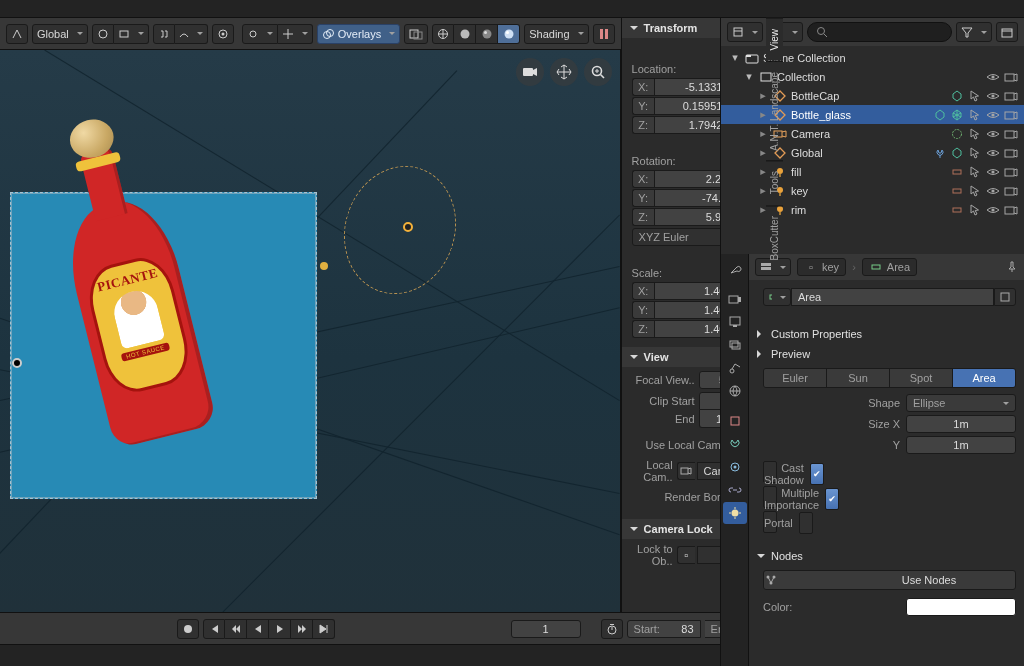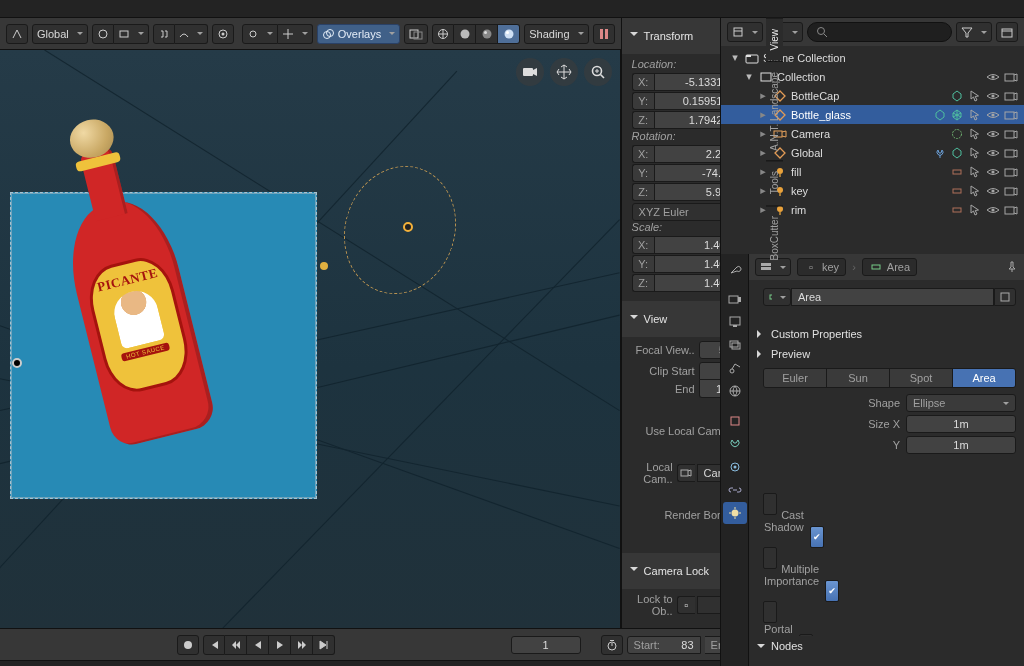--- a/index.html
+++ b/index.html
@@ -95,36 +95,36 @@
   .bottle .label{position:absolute;left:10px;top:60px;width:85px;height:130px;background:#efc23b;border-radius:30px/40px;border:3px solid #a5130e;display:flex;flex-direction:column;align-items:center;padding:8px 4px 4px;}
   .bottle .brand{font-family:Georgia,serif;font-weight:bold;color:#a5130e;font-size:13px;letter-spacing:.5px;}
   .bottle .person{width:44px;height:54px;background:radial-gradient(circle at 50% 20%,#e9b884 0 26%,transparent 27%),#fff;border-radius:22px 22px 6px 6px;margin-top:4px;position:relative;}
   .bottle .person::before{content:"";position:absolute;left:6px;top:26px;width:32px;height:26px;background:#fff;border-radius:6px;}
   .bottle .banner{margin-top:4px;background:#a5130e;color:#efc23b;font-size:6px;padding:1px 5px;border-radius:3px;letter-spacing:.5px;}
   .bottle .ring{position:absolute;left:30px;top:-48px;width:45px;height:10px;background:#efc23b;border-radius:4px;}
 
   
   .npanel{background:var(--bg2);border-left:1px solid var(--border);overflow-y:auto;}
   .npanel::-webkit-scrollbar{width:0;}
-  .subp-hdr{background:var(--bg-hdr);padding:12px 8px;display:flex;gap:6px;color:#e4e4e4;font-size:11px;}
+  .subp-hdr{background:var(--bg-hdr);padding:4px 8px;display:flex;align-items:center;gap:6px;color:#e4e4e4;font-size:11px;font-weight:bold;}
   .subp-hdr::before{content:"";border:4px solid transparent;border-top-color:var(--txt);transform:translateY(2px);}
   .pblock{padding:4px 6px 8px 10px;}
-  .lbl{color:var(--txt-dim);margin:0 0 3px 0;font-style:italic;}
+  .lbl{color:var(--txt-dim);margin:21px 0 3px 0;}
   .fieldrow{display:grid;grid-template-columns:22px 1fr 18px;gap:0;margin-bottom:1px;}
   .axis{background:var(--bg4);border:1px solid #1a1a1a;border-right:none;border-radius:3px 0 0 3px;display:flex;align-items:center;justify-content:center;color:var(--txt-dim);}
   .numfield{background:var(--bg5);border:1px solid #1a1a1a;height:18px;display:flex;align-items:center;justify-content:flex-end;padding:0 6px;color:#dcdcdc;font-variant-numeric:tabular-nums;}
   .numfield.mid{border-radius:0;}
   .lockbtn{background:var(--bg4);border:1px solid #1a1a1a;border-left:none;border-radius:0 3px 3px 0;display:flex;align-items:center;justify-content:center;color:#888;}
   .select{background:var(--bg3);border:1px solid #1a1a1a;border-radius:3px;height:18px;display:flex;align-items:center;padding:0 6px;justify-content:space-between;color:var(--txt-dim);}
   .select::after{content:"";border:3px solid transparent;border-top-color:var(--txt-dim);margin-top:3px;}
   .labfield{display:grid;grid-template-columns:1fr 58px;gap:4px;align-items:center;margin-bottom:3px;}
   .labfield.t3{grid-template-columns:1fr 58px 18px;}
   .labfield .ll{color:var(--txt-dim);text-align:right;}
   .chkrow{display:flex;align-items:center;justify-content:flex-end;gap:6px;margin-bottom:3px;color:var(--txt-dim);}
-  .chk{width:14px;height:22px;border-radius:2px;border:1px solid #1a1a1a;background:var(--bg3);margin-top:32px;}
+  .chk{width:14px;height:22px;border-radius:2px;border:1px solid #1a1a1a;background:var(--bg3);}
   .chk.checked{background:linear-gradient(#6a95d1,#4772b3);position:relative;}
   .chk.checked::after{content:"✔";position:absolute;inset:0;display:flex;align-items:center;justify-content:center;color:#fff;font-size:9px;}
   .idfield{display:flex;align-items:center;gap:2px;}
   .idfield .icon{width:18px;height:18px;background:var(--bg3);border:1px solid #1a1a1a;border-radius:3px 0 0 3px;display:flex;align-items:center;justify-content:center;border-right:none;}
   .idfield .name{flex:1;height:18px;background:var(--bg3);border:1px solid #1a1a1a;display:flex;align-items:center;padding:0 6px;}
 
   
   .vtabstrip{background:var(--bg1);border-left:1px solid var(--border);display:flex;flex-direction:column;align-items:center;}
   .vtab{writing-mode:vertical-rl;transform:rotate(180deg);padding:10px 3px;color:var(--txt-dim);font-size:10px;border-bottom:1px solid var(--border);}
   .vtab.active{background:var(--bg2);color:#eee;}
@@ -1031,17 +1031,32 @@
           <div class="prow chk">
               <div class="pl">Portal</div>
               <div class="chk"></div>
             </div>
         </div>
 
         <div class="propsection-hdr open">
             <span>Nodes</span>
           </div>
         <div class="propsection">
+          <div class="bigbtn">
+              <span class="ic icon-left">
+                <svg width="12" height="12">
+                  <circle cx="3" cy="3" r="1.5" fill="#aaa"></circle>
+                  <circle cx="9" cy="3" r="1.5" fill="#aaa"></circle>
+                  <circle cx="6" cy="9" r="1.5" fill="#aaa"></circle>
+                  <path d="M3 3 L6 9 L9 3" fill="none" stroke="#aaa"></path>
+                </svg>
+              </span>
+              <span style="margin:0 auto">Use Nodes</span>
+            </div>
+          <div class="prow" style="margin-top:8px">
+              <div class="pl" style="text-align:left">Color:</div>
+              <div class="colorbox"></div>
+            </div>
         </div>
       </div>
     </div>
   </div>
 </div>
 
 </body></html>

